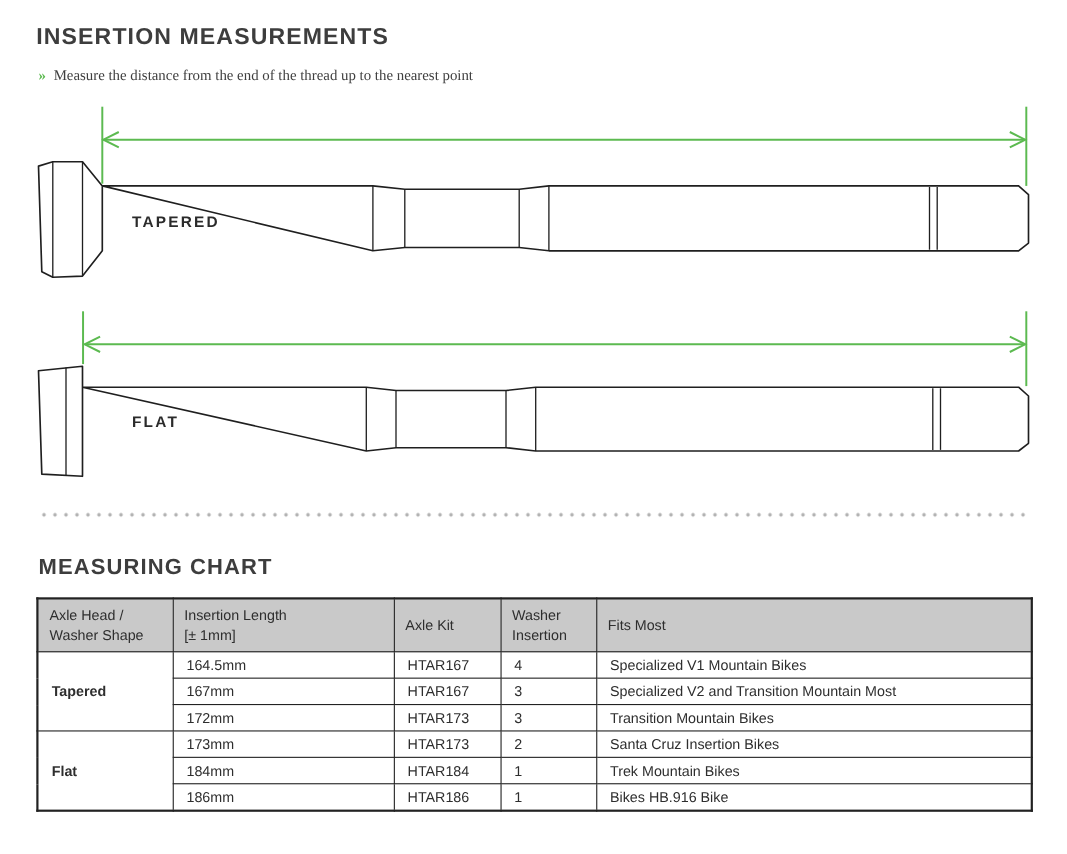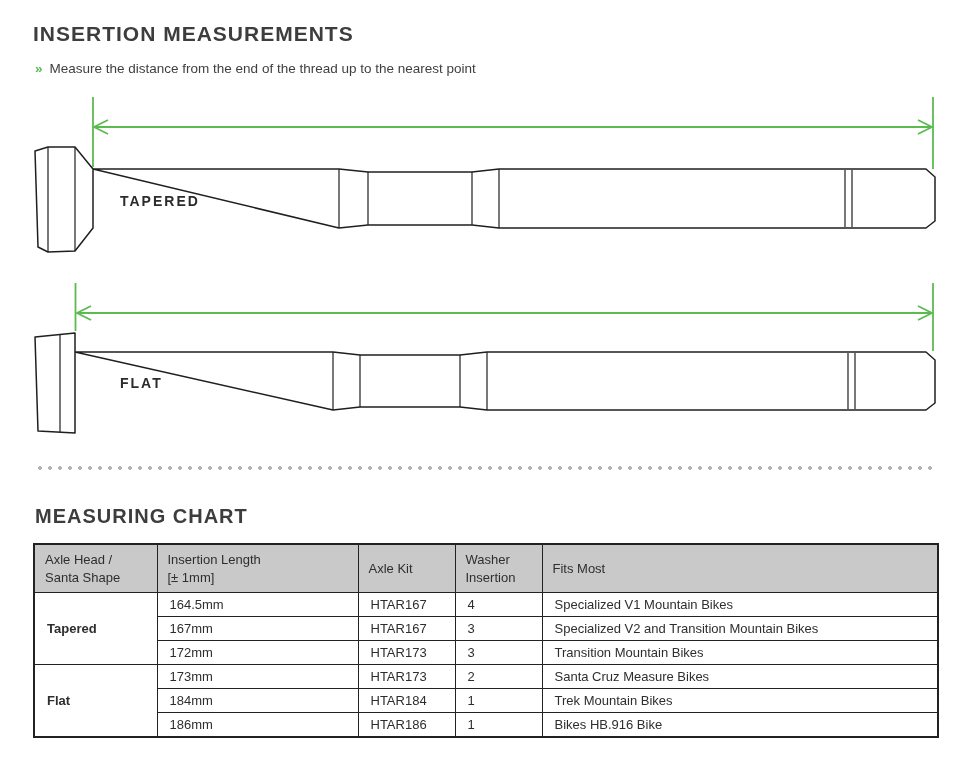--- a/index.html
+++ b/index.html
@@ -29,21 +29,21 @@
                    vertical-align:middle; padding:6px 8px 6px 10px; line-height:1.35; }
   table.chart td { height:24px; padding:2px 8px 2px 12px; vertical-align:middle;margin-top:28px; }
   td.shape-cell { font-weight:700; padding-left:10px; }
   td.hide-bottom { border-bottom-style:hidden; }
 </style>
 </head>
 <body>
 
 <h1 class="sec-title abs" style="left:33px; top:22px;">INSERTION MEASUREMENTS</h1>
 
-<div class="subtitle abs" style="left:35px; top:61px;">
+<div class="subtitle abs" style="left:35px; top:61px;font-family:Liberation Serif, serif;">
   <span class="marker">»</span><span>Measure the distance from the end of the thread up to the nearest point</span>
 </div>
 
 <svg width="970" height="470" viewBox="0 0 970 470">
 
   <g>
     <path class="ink" d="M93,169 L339,169 L368,172 L472,172 L499,169 L926,169 L935,177 L935,221 L926,228 L499,228 L472,225 L368,225 L339,228 Z"></path>
     <line class="ink-thin" x1="339" y1="169" x2="339" y2="228"></line>
     <line class="ink-thin" x1="368" y1="172" x2="368" y2="225"></line>
     <line class="ink-thin" x1="472" y1="172" x2="472" y2="225"></line>
@@ -93,21 +93,21 @@
     <col style="width:123px">
       <col style="width:201px">
       <col style="width:97px">
     <col style="width:87px">
       <col style="width:396px">
   </colgroup>
   <thead>
     <tr style="height:40px">
       <th>
         <div>Axle Head /</div>
-        <div>Santa Shape</div>
+        <div>Washer Shape</div>
       </th>
       <th>
         <div>Insertion Length</div>
         <div>[± 1mm]</div>
       </th>
       <th>
         <div>Axle Kit</div>
       </th>
       <th>
         <div>Washer</div>
@@ -123,34 +123,34 @@
       <td class="shape-cell" rowspan="3">Tapered</td>
       <td>164.5mm</td>
       <td class="hide-bottom">HTAR167</td>
       <td>4</td>
       <td>Specialized V1 Mountain Bikes</td>
     </tr>
     <tr>
       <td>167mm</td>
       <td>HTAR167</td>
       <td>3</td>
-      <td>Specialized V2 and Transition Mountain Bikes</td>
+      <td>Specialized V2 and Transition Mountain Most</td>
     </tr>
     <tr>
       <td>172mm</td>
       <td class="hide-bottom">HTAR173</td>
       <td>3</td>
       <td>Transition Mountain Bikes</td>
     </tr>
     <tr>
       <td class="shape-cell" rowspan="3">Flat</td>
       <td>173mm</td>
       <td>HTAR173</td>
       <td>2</td>
-      <td>Santa Cruz Measure Bikes</td>
+      <td>Santa Cruz Insertion Bikes</td>
     </tr>
     <tr>
       <td>184mm</td>
       <td>HTAR184</td>
       <td>1</td>
       <td>Trek Mountain Bikes</td>
     </tr>
     <tr>
       <td>186mm</td>
       <td>HTAR186</td>

